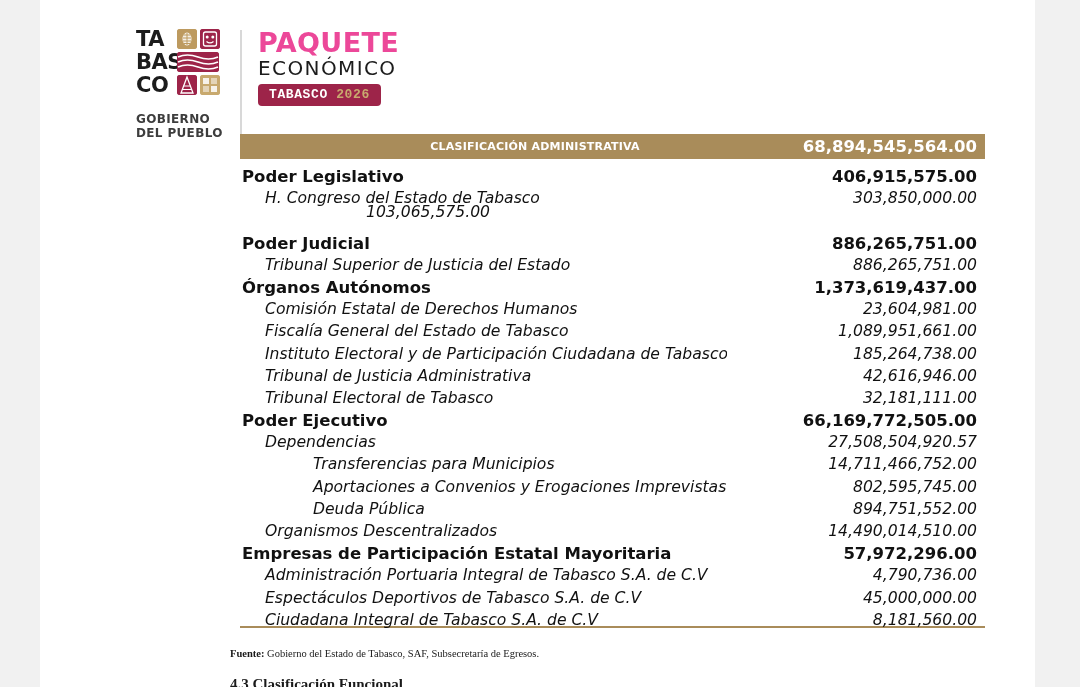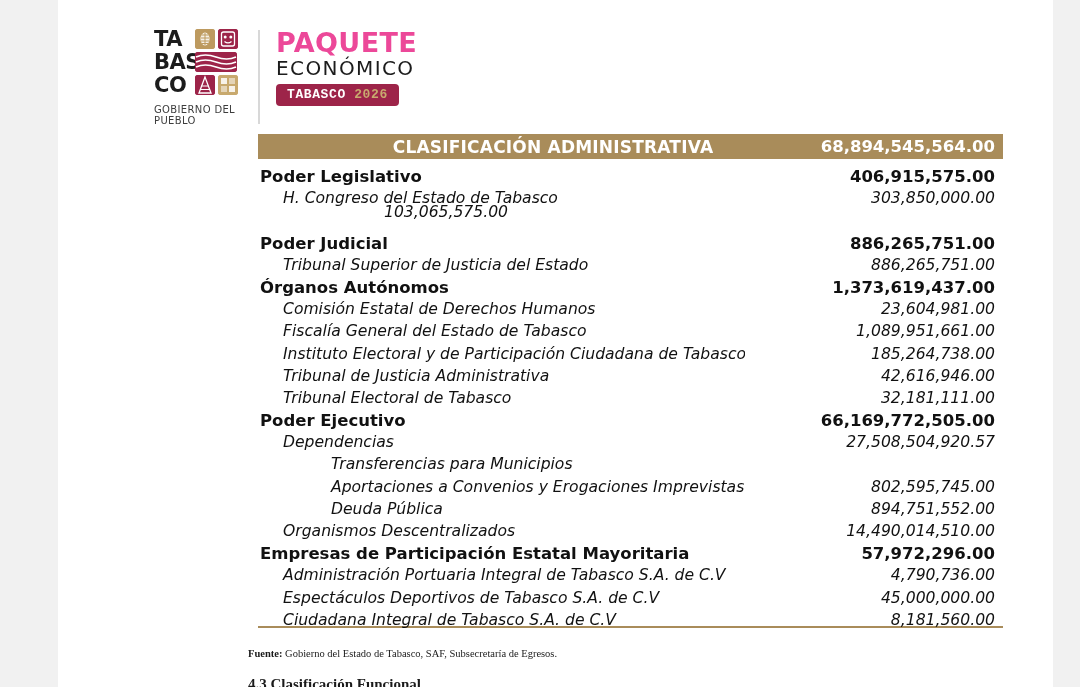--- a/index.html
+++ b/index.html
@@ -12,21 +12,21 @@
   #viewport {
     position: relative;
     width: 1080px;
     height: 687px;
     overflow: hidden;
     background: #f1f1f1;
   }
   
   #page {
     position: absolute;
-    left: 58px;
+    left: 40px;
     top: 0;
     width: 995px;
     height: 687px;
     background: #ffffff;
   }
 
   
   #logo-block {
     position: absolute;
     left: 96px;
@@ -65,25 +65,25 @@
     display: inline-block;
     position: relative;
     overflow: hidden;
   }
   .glyph-gold  { background: #bd9a5f; }
   .glyph-maroon{ background: #9d2449; }
   .glyph-tan   { background: #c8a96e; }
   .glyph svg { display: block; }
   #logo-tagline {
     font-family: "DejaVu Sans", sans-serif;
-    font-weight: 400;
-    font-size: 10px;
+    font-weight: 700;
+    font-size: 12px;
     letter-spacing: 0.35px;
     color: #3d3d3d;
-    margin-top: 8px;
+    margin-top: 16px;
   }
   #logo-divider {
     width: 2px;
     align-self: stretch;
     background: #d8d8d8;
     margin: 2px 6px 2px 2px;
   }
   #logo-title {
     padding-top: 1px;
   }
@@ -130,21 +130,21 @@
     display: flex;
     align-items: center;
     height: 25px;
     padding: 0 8px 0 0;
   }
   #table-header .th-label {
     flex: 1;
     text-align: center;
     font-family: "DejaVu Sans", sans-serif;
     font-weight: 700;
-    font-size: 17px;
+    font-size: 11px;
     letter-spacing: 0.2px;
     padding-left: 88px;
   }
   #table-header .th-total {
     width: 235px;
     text-align: right;
     font-family: "DejaVu Sans", sans-serif;
     font-weight: 700;
     font-size: 16.5px;
   }
@@ -356,20 +356,21 @@
           <div class="row lvl0">
             <div class="cell-label">Poder Ejecutivo</div>
             <div class="cell-value">66,169,772,505.00</div>
           </div>
           <div class="row lvl1">
             <div class="cell-label">Dependencias</div>
             <div class="cell-value">27,508,504,920.57</div>
           </div>
           <div class="row lvl2">
             <div class="cell-label">Transferencias para Municipios</div>
+            <div class="cell-value">14,711,466,752.00</div>
           </div>
           <div class="row lvl2">
             <div class="cell-label">Aportaciones a Convenios y Erogaciones Imprevistas</div>
             <div class="cell-value">802,595,745.00</div>
           </div>
           <div class="row lvl2">
             <div class="cell-label">Deuda Pública</div>
             <div class="cell-value">894,751,552.00</div>
           </div>
           <div class="row lvl1">

